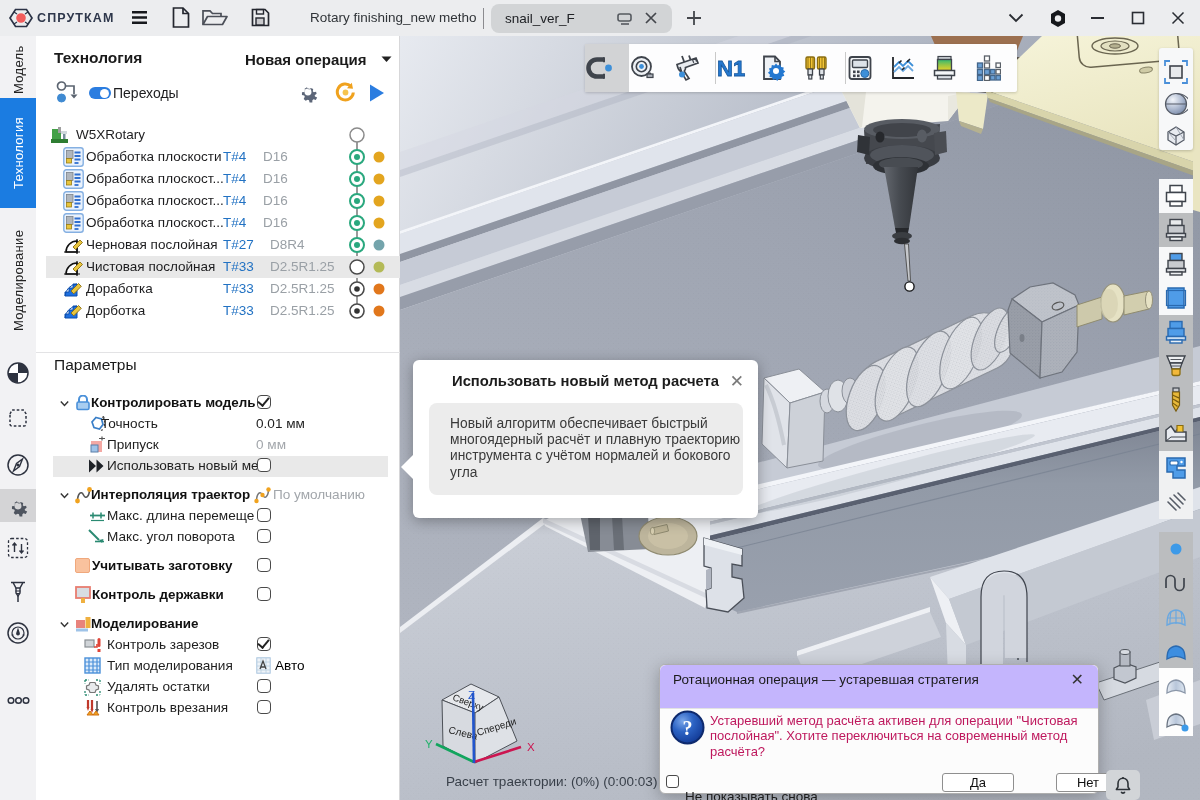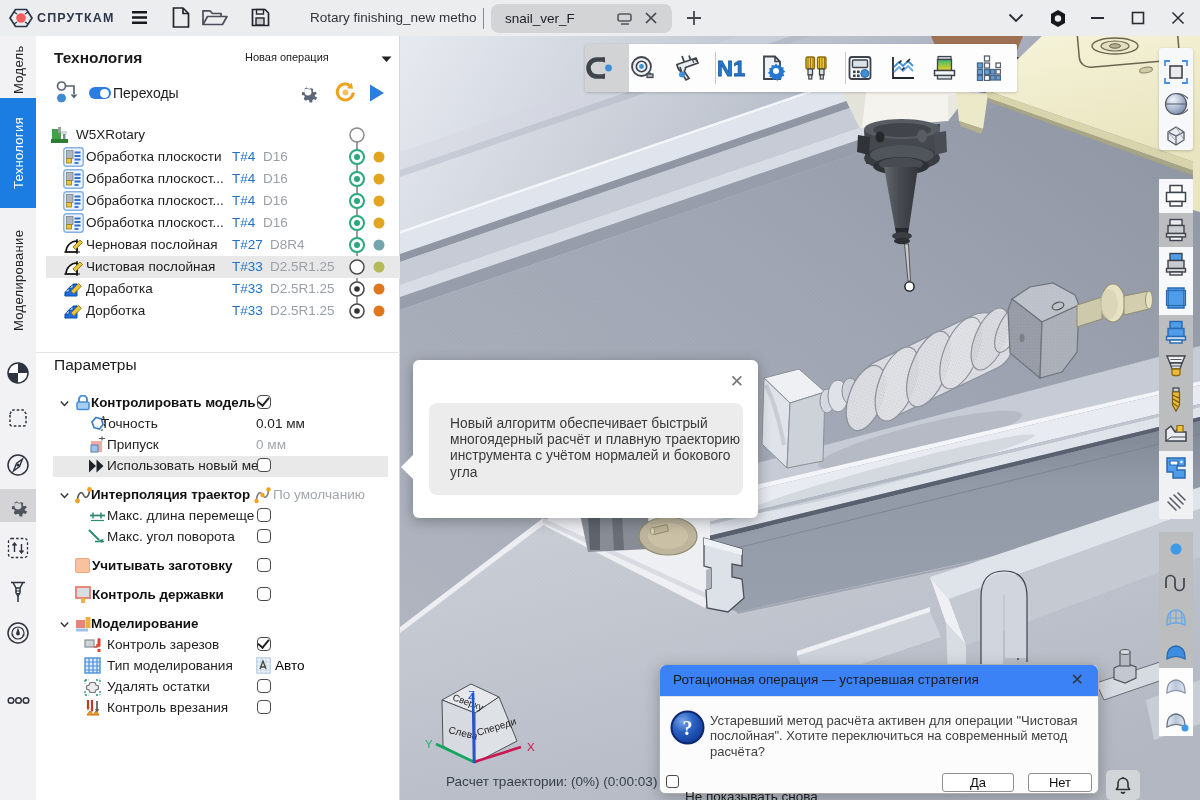--- a/index.html
+++ b/index.html
@@ -5,41 +5,41 @@
 html,body{width:1200px;height:800px;overflow:hidden;font-family:"Liberation Sans",sans-serif;background:#ecedef}
 .abs{position:absolute}
 #titlebar{position:absolute;left:0;top:0;width:1200px;height:36px;background:#ecedef}
 #leftbar{position:absolute;left:0;top:36px;width:36px;height:764px;background:#f2f2f4}
 #panel{position:absolute;left:36px;top:36px;width:364px;height:764px;background:#fff;border-right:1px solid #d7d7d9}
 #view{position:absolute;left:400px;top:36px;width:800px;height:764px;overflow:hidden}
 .vtab{position:absolute;left:0;width:36px;display:flex;align-items:center;justify-content:center;writing-mode:vertical-rl;transform:rotate(180deg);font-size:13px;color:#222;letter-spacing:0.3px}
 .vtab.active{background:#1b7ce1;color:#fff}
 .trow{position:absolute;left:27px;width:350px;height:22px;font-size:13.5px;color:#1d1d1f;white-space:nowrap}
 .trow .lbl{position:absolute;top:3px}
-.trow .tnum{position:absolute;left:169px;top:3px;color:#2272c3}
+.trow .tnum{position:absolute;left:160px;top:3px;color:#2272c3}
 .trow .dval{position:absolute;left:200px;top:3px;color:#9aa0a6}
 .prow{position:absolute;left:0;width:364px;height:21px;font-size:13.6px;color:#1e1e1e;white-space:nowrap}
 .prow .lbl{position:absolute;top:2px}
 .prow .bold{font-weight:bold;color:#111;font-size:13.4px}
 .cb{position:absolute;left:221px;top:2px;width:14px;height:14px;border:1.8px solid #4a4a4a;border-radius:4px;background:#fff}
 .cb.chk::after{content:"";position:absolute;left:2px;top:-1px;width:5px;height:9px;border:solid #222;border-width:0 2px 2px 0;transform:rotate(40deg)}
 .chev{position:absolute;width:9px;height:9px}
 #toolbar{position:absolute;left:585px;top:44px;width:432px;height:48px;background:#fdfdfe;border-radius:2px;box-shadow:0 1px 3px rgba(0,0,0,.18);display:flex;align-items:center}
 .tbtn{width:43px;height:48px;display:flex;align-items:center;justify-content:flex-start;flex:none}
 .tsep{width:1px;height:32px;background:#c9c9c9;flex:none}
 #popup{position:absolute;left:413px;top:360px;width:345px;height:158px;background:#fff;border-radius:6px;box-shadow:0 3px 14px rgba(0,0,0,.3)}
 #popup .ttl{position:absolute;left:39px;top:13px;font-size:14.8px;font-weight:bold;color:#1c1c1c}
 #popup .x{position:absolute;right:14px;top:11px;font-size:17px;color:#7a7a7a}
 #popup .box{position:absolute;left:16px;top:43px;width:314px;height:92px;background:#ececec;border-radius:8px;font-size:13.8px;line-height:16.2px;color:#3a3a3a;padding:13px 0 0 21px}
 #popup .arr{position:absolute;left:-12px;top:95px;width:0;height:0;border-top:12px solid transparent;border-bottom:12px solid transparent;border-right:12px solid #fff}
 #dialog{position:absolute;left:659px;top:664px;width:440px;height:130px;background:#fcfcfc;border:1px solid #aeaeae;border-radius:6px;box-shadow:0 4px 16px rgba(0,0,0,.25)}
-#dialog .cap{position:absolute;left:0;top:0;width:100%;height:32px;background:#3b82f6;border-radius:6px 6px 0 0;border-bottom:1px solid #e2e2e2}
+#dialog .cap{position:absolute;left:0;top:0;width:100%;height:44px;background:#c4b5fd;border-radius:6px 6px 0 0;border-bottom:1px solid #e2e2e2}
 #dialog .cap .t{position:absolute;left:13px;top:7px;font-size:13.5px;color:#1b1b1b}
 #dialog .cap .x{position:absolute;right:14px;top:5px;font-size:16px;color:#333}
-#dialog .msg{position:absolute;left:50px;top:48px;width:382px;font-size:13px;line-height:15.4px;color:#404040}
+#dialog .msg{position:absolute;left:50px;top:48px;width:382px;font-size:13px;line-height:15.4px;color:#be185d}
 #dialog .btn{position:absolute;top:108px;height:19px;background:#fff;border:1px solid #8f8f8f;border-radius:3px;font-size:13px;color:#111;text-align:center;line-height:17px}
 #dialog .nps{position:absolute;left:6px;top:124px;font-size:13.5px;color:#1b1b1b}
 #dialog .ncb{position:absolute;left:6px;top:110px;width:13px;height:13px;border:1.6px solid #4a4a4a;border-radius:3px;background:#fff}
 #bell{position:absolute;left:1106px;top:770px;width:34px;height:30px;background:#d2d5d8;border-radius:5px;display:flex;align-items:center;justify-content:center}
 #status{position:absolute;left:446px;top:774px;font-size:13.5px;color:#39404a}
 </style></head>
 <body>
 
 <div id="titlebar">
   <svg class="abs" style="left:8px;top:5px" width="26" height="26" viewBox="0 0 26 26">
@@ -137,21 +137,21 @@
     <svg class="abs" style="left:7px;top:659px" width="23" height="11" viewBox="0 0 23 11">
         <circle cx="4" cy="5.5" r="2.8" fill="none" stroke="#2e3340" stroke-width="1.5"></circle>
         <circle cx="11.5" cy="5.5" r="2.8" fill="none" stroke="#2e3340" stroke-width="1.5"></circle>
         <circle cx="19" cy="5.5" r="2.8" fill="none" stroke="#2e3340" stroke-width="1.5"></circle>
       </svg>
   </div>
 </div>
 
 <div id="panel">
   <div class="abs" style="left:18px;top:13px;font-size:15.5px;font-weight:bold;color:#1a1a1a">Технология</div>
-  <div class="abs" style="left:209px;top:15px;font-size:11px;font-weight:normal;color:#1a1a1a">Новая операция</div>
+  <div class="abs" style="left:209px;top:15px;font-size:15px;font-weight:bold;color:#1a1a1a">Новая операция</div>
   <svg class="abs" style="left:345px;top:20px" width="11" height="7" viewBox="0 0 11 7">
       <path d="M0.5 0.5 5.5 6 10.5 0.5z" fill="#222"></path>
     </svg>
 
   <svg class="abs" style="left:20px;top:45px" width="24" height="22" viewBox="0 0 24 22">
     <circle cx="5.5" cy="5" r="4" fill="none" stroke="#5b6470" stroke-width="1.7"></circle>
     <circle cx="5.5" cy="17" r="4" fill="#3f8ad2" stroke="#3f8ad2"></circle>
     <path d="M10 5h8v8" fill="none" stroke="#5b6470" stroke-width="1.7"></path>
       <path d="M14.5 13.5 18 17.5 21.5 13.5z" fill="#5b6470"></path>
   </svg>
@@ -906,20 +906,21 @@
   <div class="abs" style="left:0;top:666px;width:34px;height:34px;background:#fdfdfd"></div>
   <svg class="abs" style="left:5px;top:671px" width="26" height="26" viewBox="0 0 26 26">
       <path d="M3 20 C3 12 5 8 12 7 C19 8 21 12 21 20 C15 16.5 9 16.5 3 20z" fill="url(#srf1)" stroke="#6a7482" stroke-width="1.3"></path>
       <circle cx="21" cy="21" r="3.5" fill="#3d9ae8"></circle>
     </svg>
 </div>
 
 <div id="status">Расчет траектории: (0%) (0:00:03)</div>
 
 <div id="popup">
+  <div class="ttl">Использовать новый метод расчета</div>
   <div class="x">✕</div>
   <div class="arr"></div>
   <div class="box">Новый алгоритм обеспечивает быстрый многоядерный расчёт и плавную траекторию инструмента с учётом нормалей и бокового угла</div>
 </div>
 
 <div id="dialog">
   <div class="cap">
       <div class="t">Ротационная операция — устаревшая стратегия</div>
       <div class="x">✕</div>
     </div>
@@ -931,21 +932,21 @@
           <stop offset="100%" stop-color="#123a96"></stop>
         </radialGradient>
       </defs>
     <circle cx="17.5" cy="17.5" r="16" fill="url(#qg)" stroke="#0e2a6e" stroke-width="2"></circle>
     <text x="17.5" y="25" text-anchor="middle" font-size="20" font-weight="bold" fill="#fff" font-family="Liberation Serif,serif">?</text>
   </svg>
   <div class="msg">Устаревший метод расчёта активен для операции  "Чистовая послойная". Хотите переключиться на современный метод расчёта?</div>
   <div class="ncb"></div>
   <div class="nps" style="left:25px">Не показывать снова</div>
   <div class="btn" style="left:282px;width:72px">Да</div>
-  <div class="btn" style="left:368px;width:64px">Нет</div>
+  <div class="btn" style="left:396px;width:64px">Нет</div>
 </div>
 
 <div id="bell">
   <svg width="18" height="19" viewBox="0 0 18 19">
       <path d="M9 2.2c-3 0-5 2.3-5 5.2v3.4L2.4 13.5h13.2L14 10.8V7.4c0-2.9-2-5.2-5-5.2z" fill="none" stroke="#2e3338" stroke-width="1.6" stroke-linejoin="round"></path>
       <path d="M7.2 15.8a1.9 1.9 0 0 0 3.6 0" fill="none" stroke="#2e3338" stroke-width="1.6"></path>
       <path d="M9 2.4V1" stroke="#2e3338" stroke-width="1.6"></path>
     </svg>
 </div>
 

